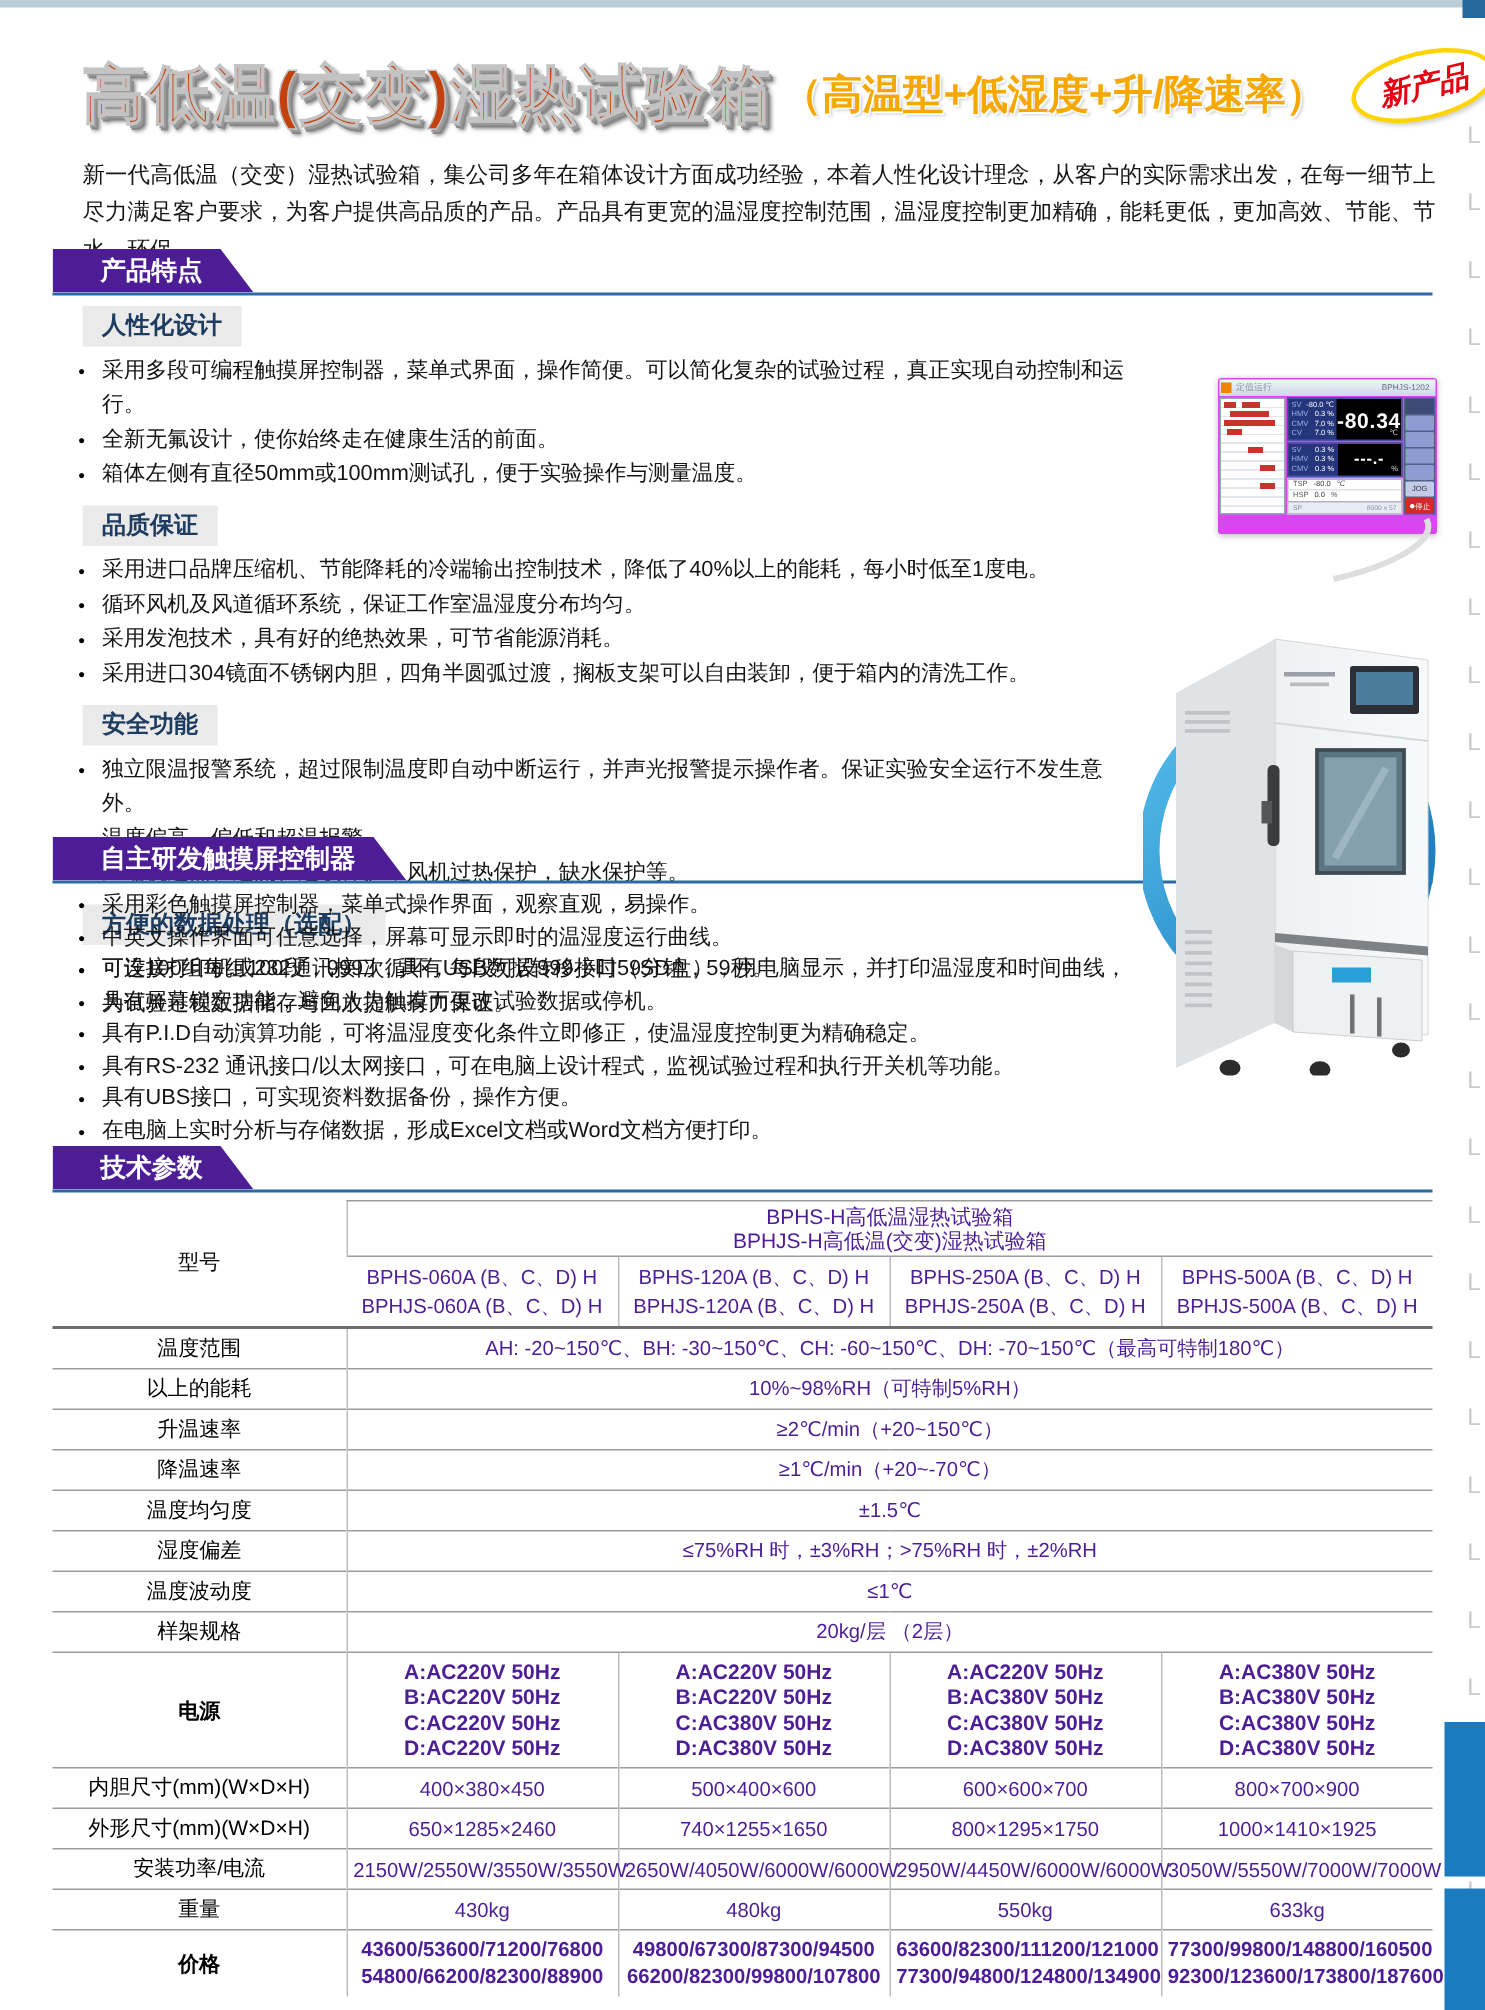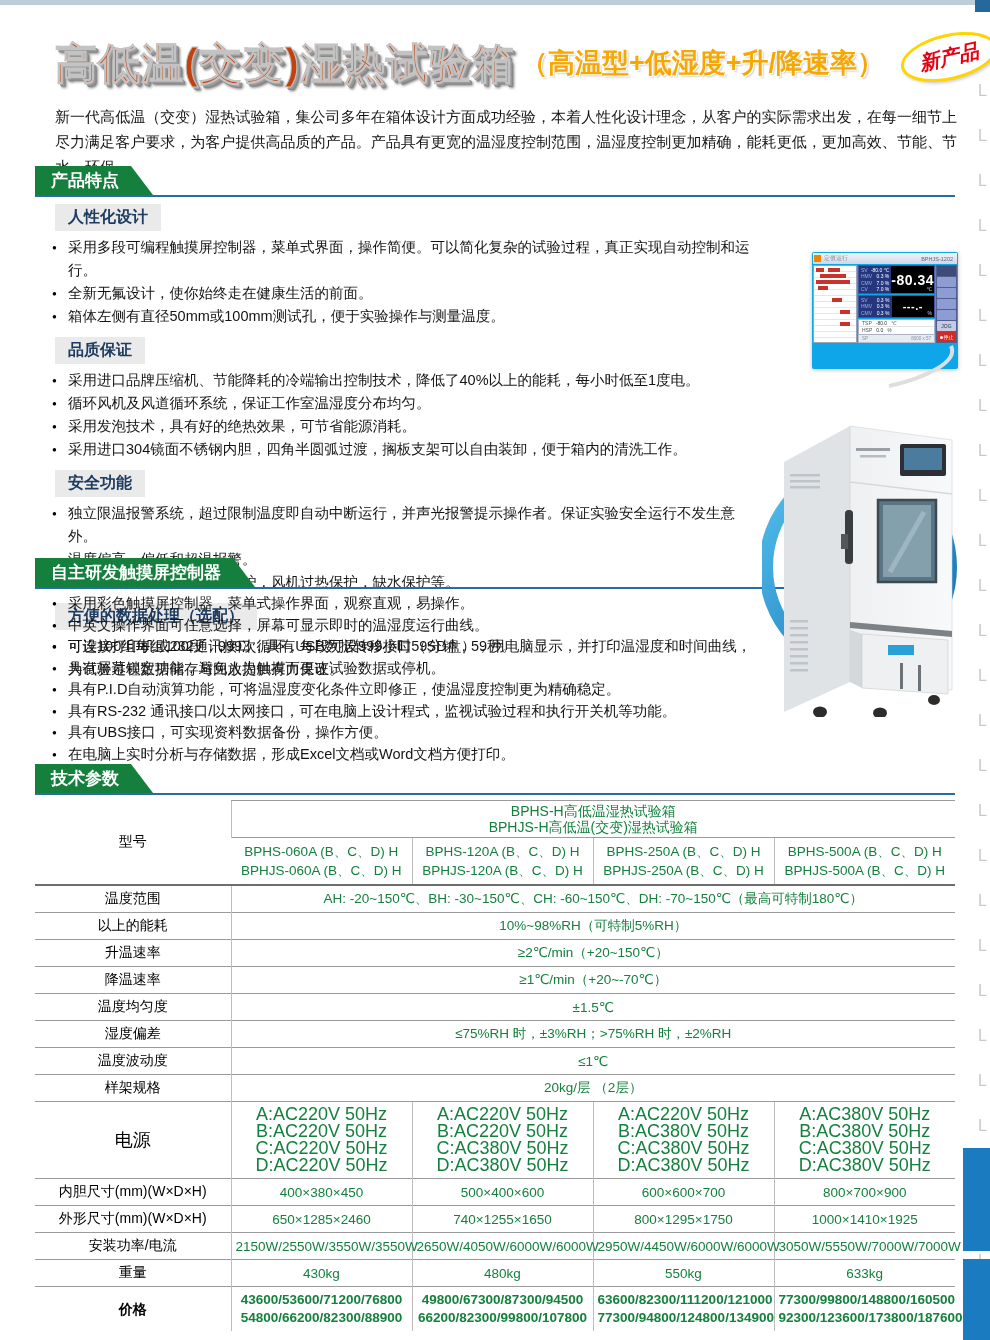--- a/index.html
+++ b/index.html
@@ -20,55 +20,55 @@
   .badge{display:inline-block;margin-left:16px;vertical-align:14px;transform:rotate(-13deg);}
   .badge-oval{display:flex;align-items:center;justify-content:center;width:92px;height:40px;
     border:3px solid #ffd400;border-radius:50%;background:#fff;box-shadow:1px 2px 3px rgba(0,0,0,.18);}
   .badge-text{color:#e60012;font-size:20px;font-weight:bold;font-style:italic;}
 
   .intro{position:absolute;top:104px;left:55px;width:902px;margin:0;font-size:15px;
          line-height:25px;text-align:justify;color:#151515;}
 
   
   .banner-row{position:absolute;left:35px;width:920px;border-bottom:2px solid #2b6aa5;}
-  .banner-shape{display:inline-block;background:#15803d;color:#fff;font-weight:bold;font-size:17px;
-    line-height:29px;padding:0 34px 0 16px;clip-path:polygon(0 0,calc(100% - 22px) 0,100% 100%,0 100%);}
+  .banner-shape{display:inline-block;background:#4c1d95;color:#fff;font-weight:bold;font-size:17px;
+    line-height:29px;padding:0 34px 0 32px;clip-path:polygon(0 0,calc(100% - 22px) 0,100% 100%,0 100%);}
 
   
   .sec{position:absolute;left:52px;width:710px;}
   .chip{display:inline-block;background:#eaeaea;color:#1d3c60;font-weight:bold;font-size:16px;
         padding:3px 13px;margin:7px 0 4px 3px;}
   ul.bullets{list-style:none;margin:1px 0 2px;padding:0;}
   ul.bullets li{position:relative;font-size:14.5px;line-height:23px;padding-left:16px;color:#141414;}
   ul.bullets li::before{content:"●";position:absolute;left:0;top:0;font-size:8px;line-height:23px;color:#000;}
   .sec-ctrl ul.bullets li{line-height:21.5px;}
   .sec-ctrl ul.bullets li::before{line-height:21.5px;}
 
   
   .spec-wrap{position:absolute;left:35px;top:800px;width:920px;}
   table.spec-table{width:100%;border-collapse:collapse;table-layout:fixed;}
   .spec-table col.c0{width:196px;}
   .spec-table td{border-left:1px solid #bdbdbd;border-top:1px solid #9b9b9b;
-                 text-align:center;vertical-align:middle;font-size:13.5px;color:#15803d;padding:2px 4px;}
+                 text-align:center;vertical-align:middle;font-size:13.5px;color:#4c1d95;padding:2px 4px;}
   .spec-table td:first-child{border-left:none;}
   .spec-table tr.tr-series td.lbl{border-top:none;}
   .spec-table td.series{height:32px;line-height:16px;font-size:14px;}
   .spec-table tr.tr-models td{height:42px;line-height:19px;}
   .spec-table tr.tr-first td{border-top:2px solid #6e6e6e;}
   .spec-table td.lbl{font-size:14px;color:#000000;}
   .spec-table tr.r22 td{height:22px;}
-  .spec-table tr.tr-power td{height:72px;line-height:17px;font-size:18px;}
+  .spec-table tr.tr-power td{height:72px;line-height:17px;font-size:14px;font-weight:bold;}
   .spec-table tr.tr-price td{height:40px;line-height:18px;font-weight:bold;}
 
   
   .notes{position:absolute;left:38px;top:1258px;width:900px;color:#e8000f;font-size:13.5px;line-height:20px;}
   .notes .indent{padding-left:28px;}
 
   
-  .ctrl{position:absolute;left:812px;top:252px;width:146px;height:117px;background:#0ea5e9;
+  .ctrl{position:absolute;left:812px;top:252px;width:146px;height:104px;background:#d946ef;
         border-radius:2px;padding:1px;box-sizing:border-box;box-shadow:0 1px 4px rgba(0,0,0,.25);}
   .ctrl-top{height:11px;background:linear-gradient(#f2f6fb,#ccd7e8);display:flex;align-items:center;}
   .ctrl-ico{width:7px;height:7px;background:#f08300;margin:0 3px 0 1px;}
   .ctrl-mode{font-size:6px;color:#8a8f99;}
   .ctrl-model{margin-left:auto;font-size:5.5px;color:#5e6877;padding-right:4px;}
   .ctrl-body{display:flex;height:78px;margin-top:1px;}
   .ctrl-table{width:42px;background:repeating-linear-gradient(#ffffff 0 5px,#e2e7ef 5px 6px);
               border:1px solid #98a3b6;position:relative;}
   .ctrl-table i{position:absolute;display:block;background:#c8332b;}
   .ctrl-main{flex:1;display:flex;flex-direction:column;margin:0 1px;min-width:0;}

